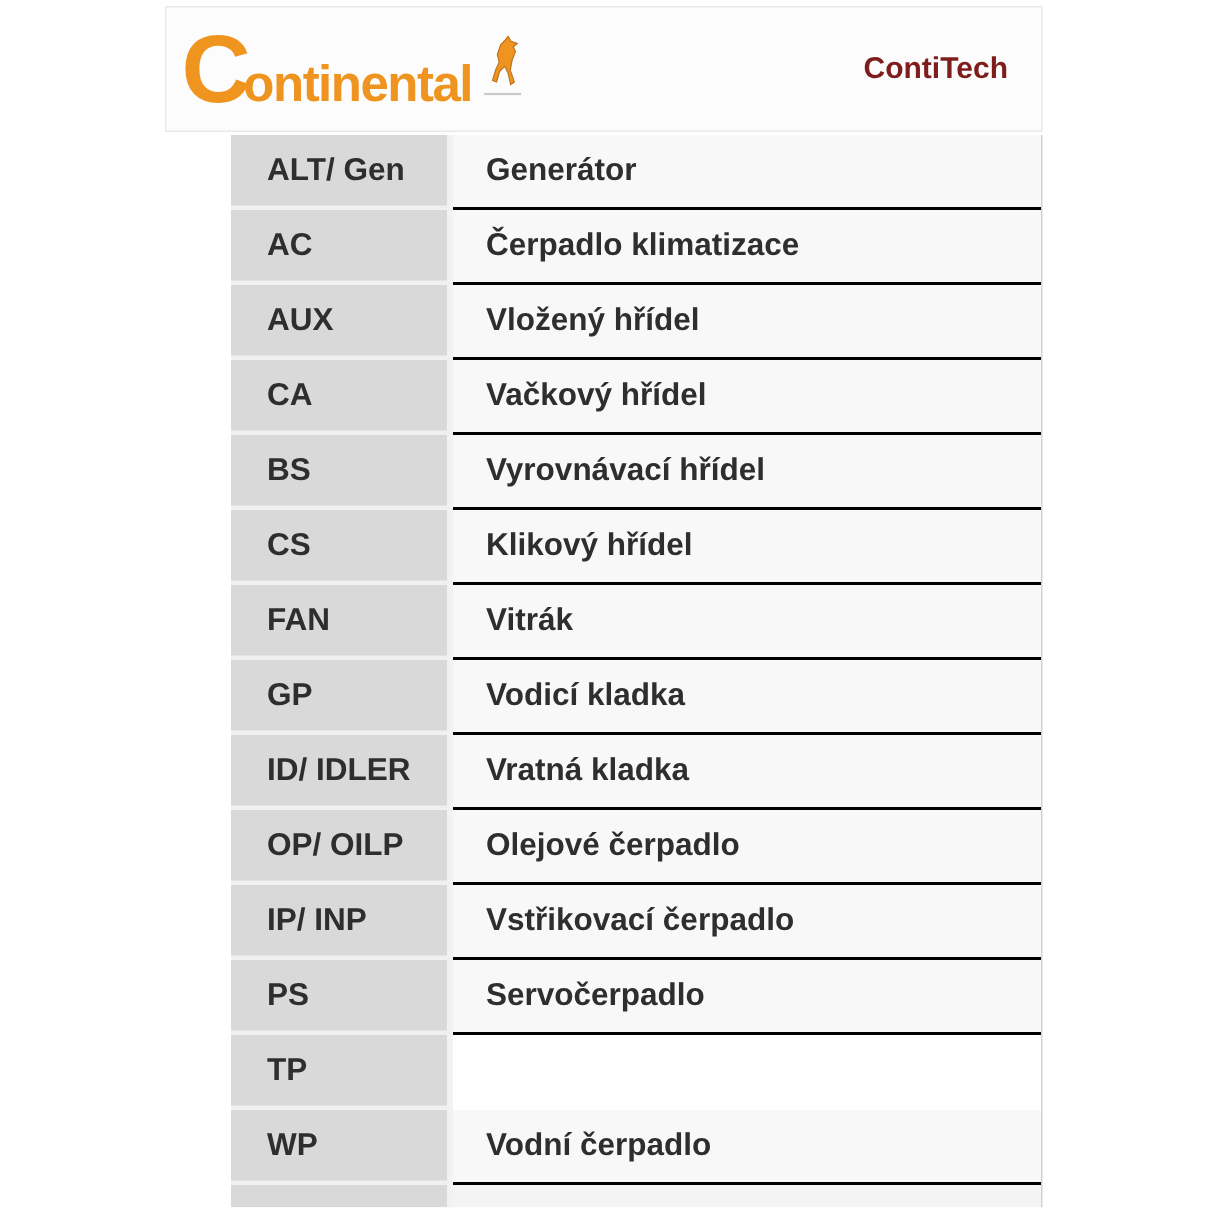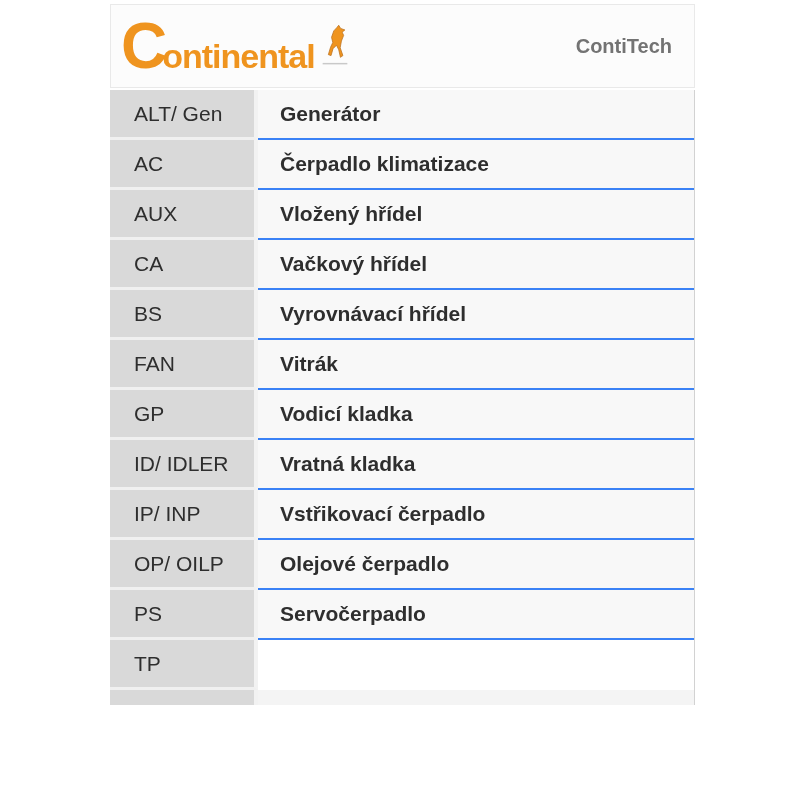--- a/index.html
+++ b/index.html
@@ -27,38 +27,39 @@
   .logo-initial{
     font-size:64px;line-height:0.82;letter-spacing:-2px;
   }
   .logo-rest{
     font-size:34px;line-height:0.95;letter-spacing:-1px;margin-left:-3px;
   }
   .horse{
     margin-left:5px;margin-bottom:2px;display:inline-block;
   }
   .subbrand{
-    color:#737373;font-weight:bold;font-size:20px;letter-spacing:0;
+    color:#7f1d1d;font-weight:bold;font-size:20px;letter-spacing:0;
   }
   
   .legend{
     position:absolute;top:90px;left:110px;width:585px;
     border-right:1px solid #d2d2d2;
   }
   .row{display:flex;height:50px;}
   .abbr-cell{
     width:148px;background:var(--abbr-bg);
     border-right:4px solid #f2f2f2;border-bottom:3px solid #f0f0f0;
     display:flex;align-items:center;padding-left:24px;
-    font-size:21px;font-weight:normal;color:var(--text-dark);
+    font-size:21px;font-weight:bold;color:var(--text-dark);
     white-space:nowrap;
+    margin-left:44px;
   }
   .desc-cell{
     flex:1;background:var(--desc-bg);
-    border-bottom:2px solid #3b82f6;
+    border-bottom:2px solid #000000;
     display:flex;align-items:center;padding-left:22px;
     font-size:21px;font-weight:bold;color:var(--text-dark);
     white-space:nowrap;
   }
   
   .row.partial{height:15px;overflow:hidden;}
   .row.partial .abbr-cell{border-bottom:none;}
   .row.partial .desc-cell{border-bottom:none;background:#f4f4f4;}
 </style>
 </head>
@@ -99,55 +100,63 @@
   <div class="row">
     <div class="abbr-cell">CA</div>
     <div class="desc-cell">Vačkový hřídel</div>
   </div>
 
   <div class="row">
     <div class="abbr-cell">BS</div>
     <div class="desc-cell">Vyrovnávací hřídel</div>
   </div>
 
+  <div class="row">
+    <div class="abbr-cell">CS</div>
+    <div class="desc-cell">Klikový hřídel</div>
+  </div>
 
   <div class="row">
     <div class="abbr-cell">FAN</div>
     <div class="desc-cell">Vitrák</div>
   </div>
 
   <div class="row">
     <div class="abbr-cell">GP</div>
     <div class="desc-cell">Vodicí kladka</div>
   </div>
 
   <div class="row">
     <div class="abbr-cell">ID/ IDLER</div>
     <div class="desc-cell">Vratná kladka</div>
   </div>
 
   <div class="row">
-    <div class="abbr-cell">IP/ INP</div>
-    <div class="desc-cell">Vstřikovací čerpadlo</div>
+    <div class="abbr-cell">OP/ OILP</div>
+    <div class="desc-cell">Olejové čerpadlo</div>
   </div>
 
   <div class="row">
-    <div class="abbr-cell">OP/ OILP</div>
-    <div class="desc-cell">Olejové čerpadlo</div>
+    <div class="abbr-cell">IP/ INP</div>
+    <div class="desc-cell">Vstřikovací čerpadlo</div>
   </div>
 
   <div class="row">
     <div class="abbr-cell">PS</div>
     <div class="desc-cell">Servočerpadlo</div>
   </div>
 
   <div class="row">
     <div class="abbr-cell">TP</div>
   </div>
 
+  <div class="row">
+    <div class="abbr-cell">WP</div>
+    <div class="desc-cell">Vodní čerpadlo</div>
+  </div>
 
   <div class="row partial">
     <div class="abbr-cell"></div>
     <div class="desc-cell"></div>
   </div>
 </div>
 
 </div>
 
 </body></html>

